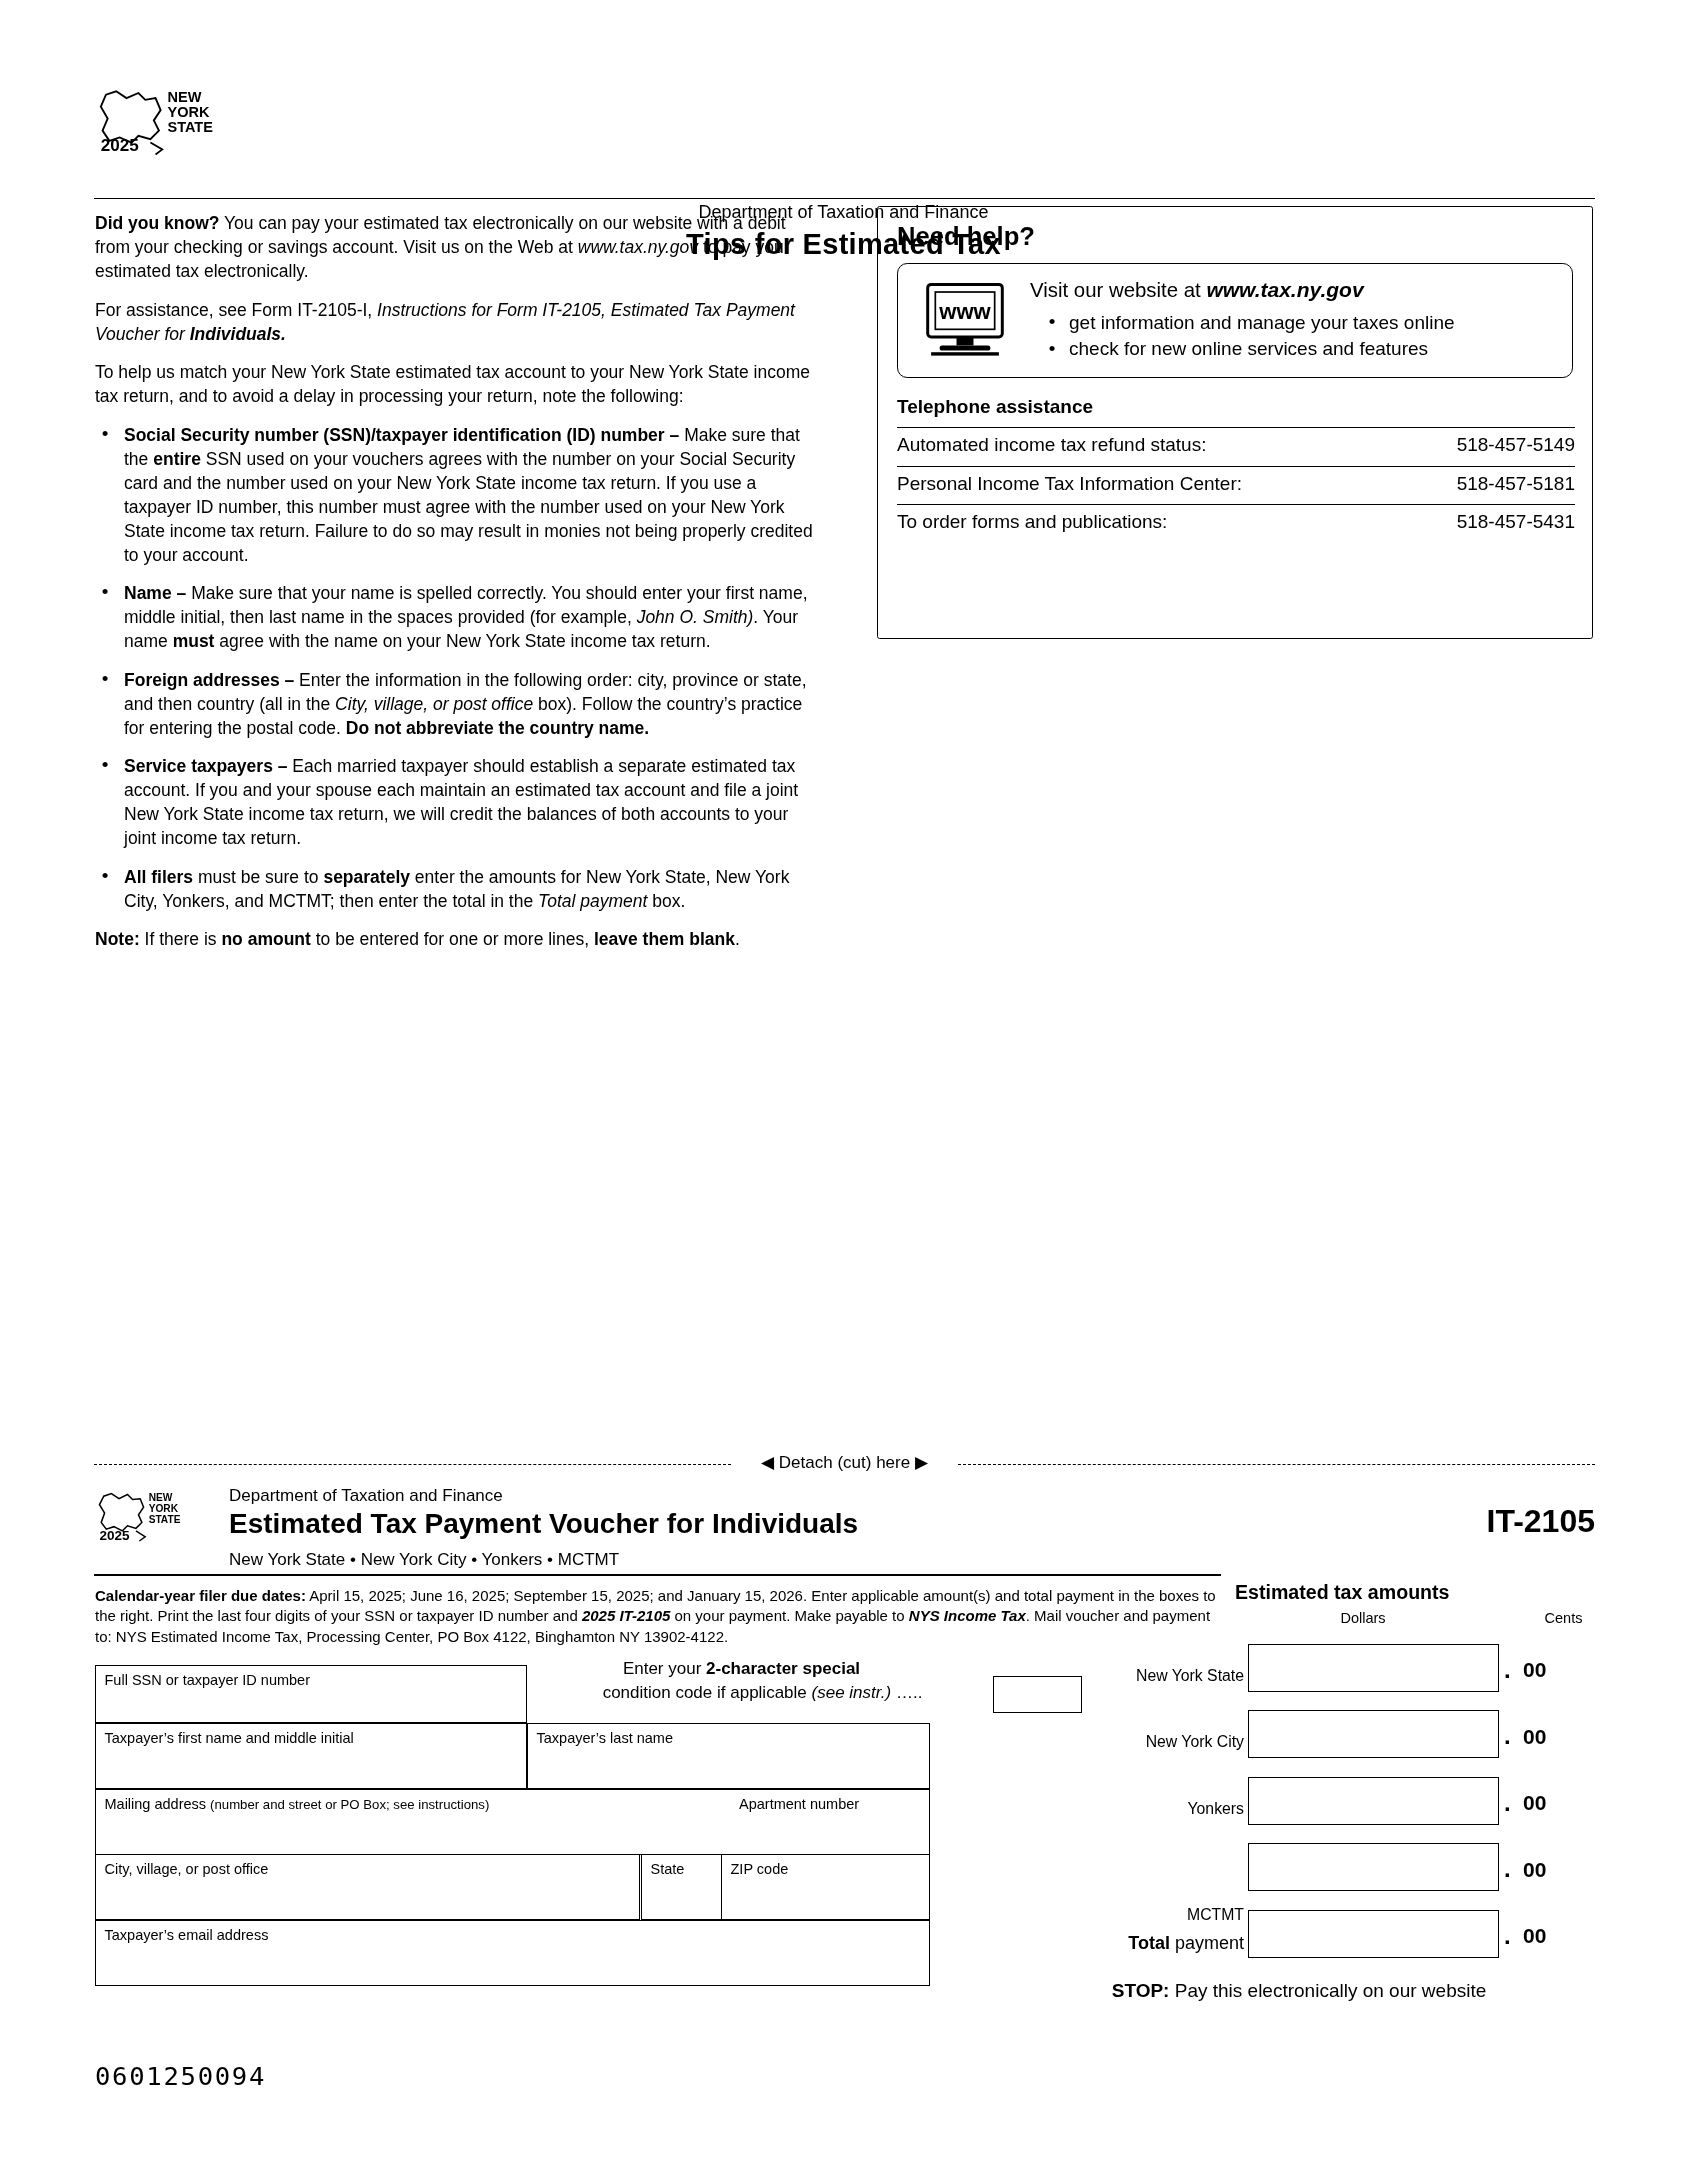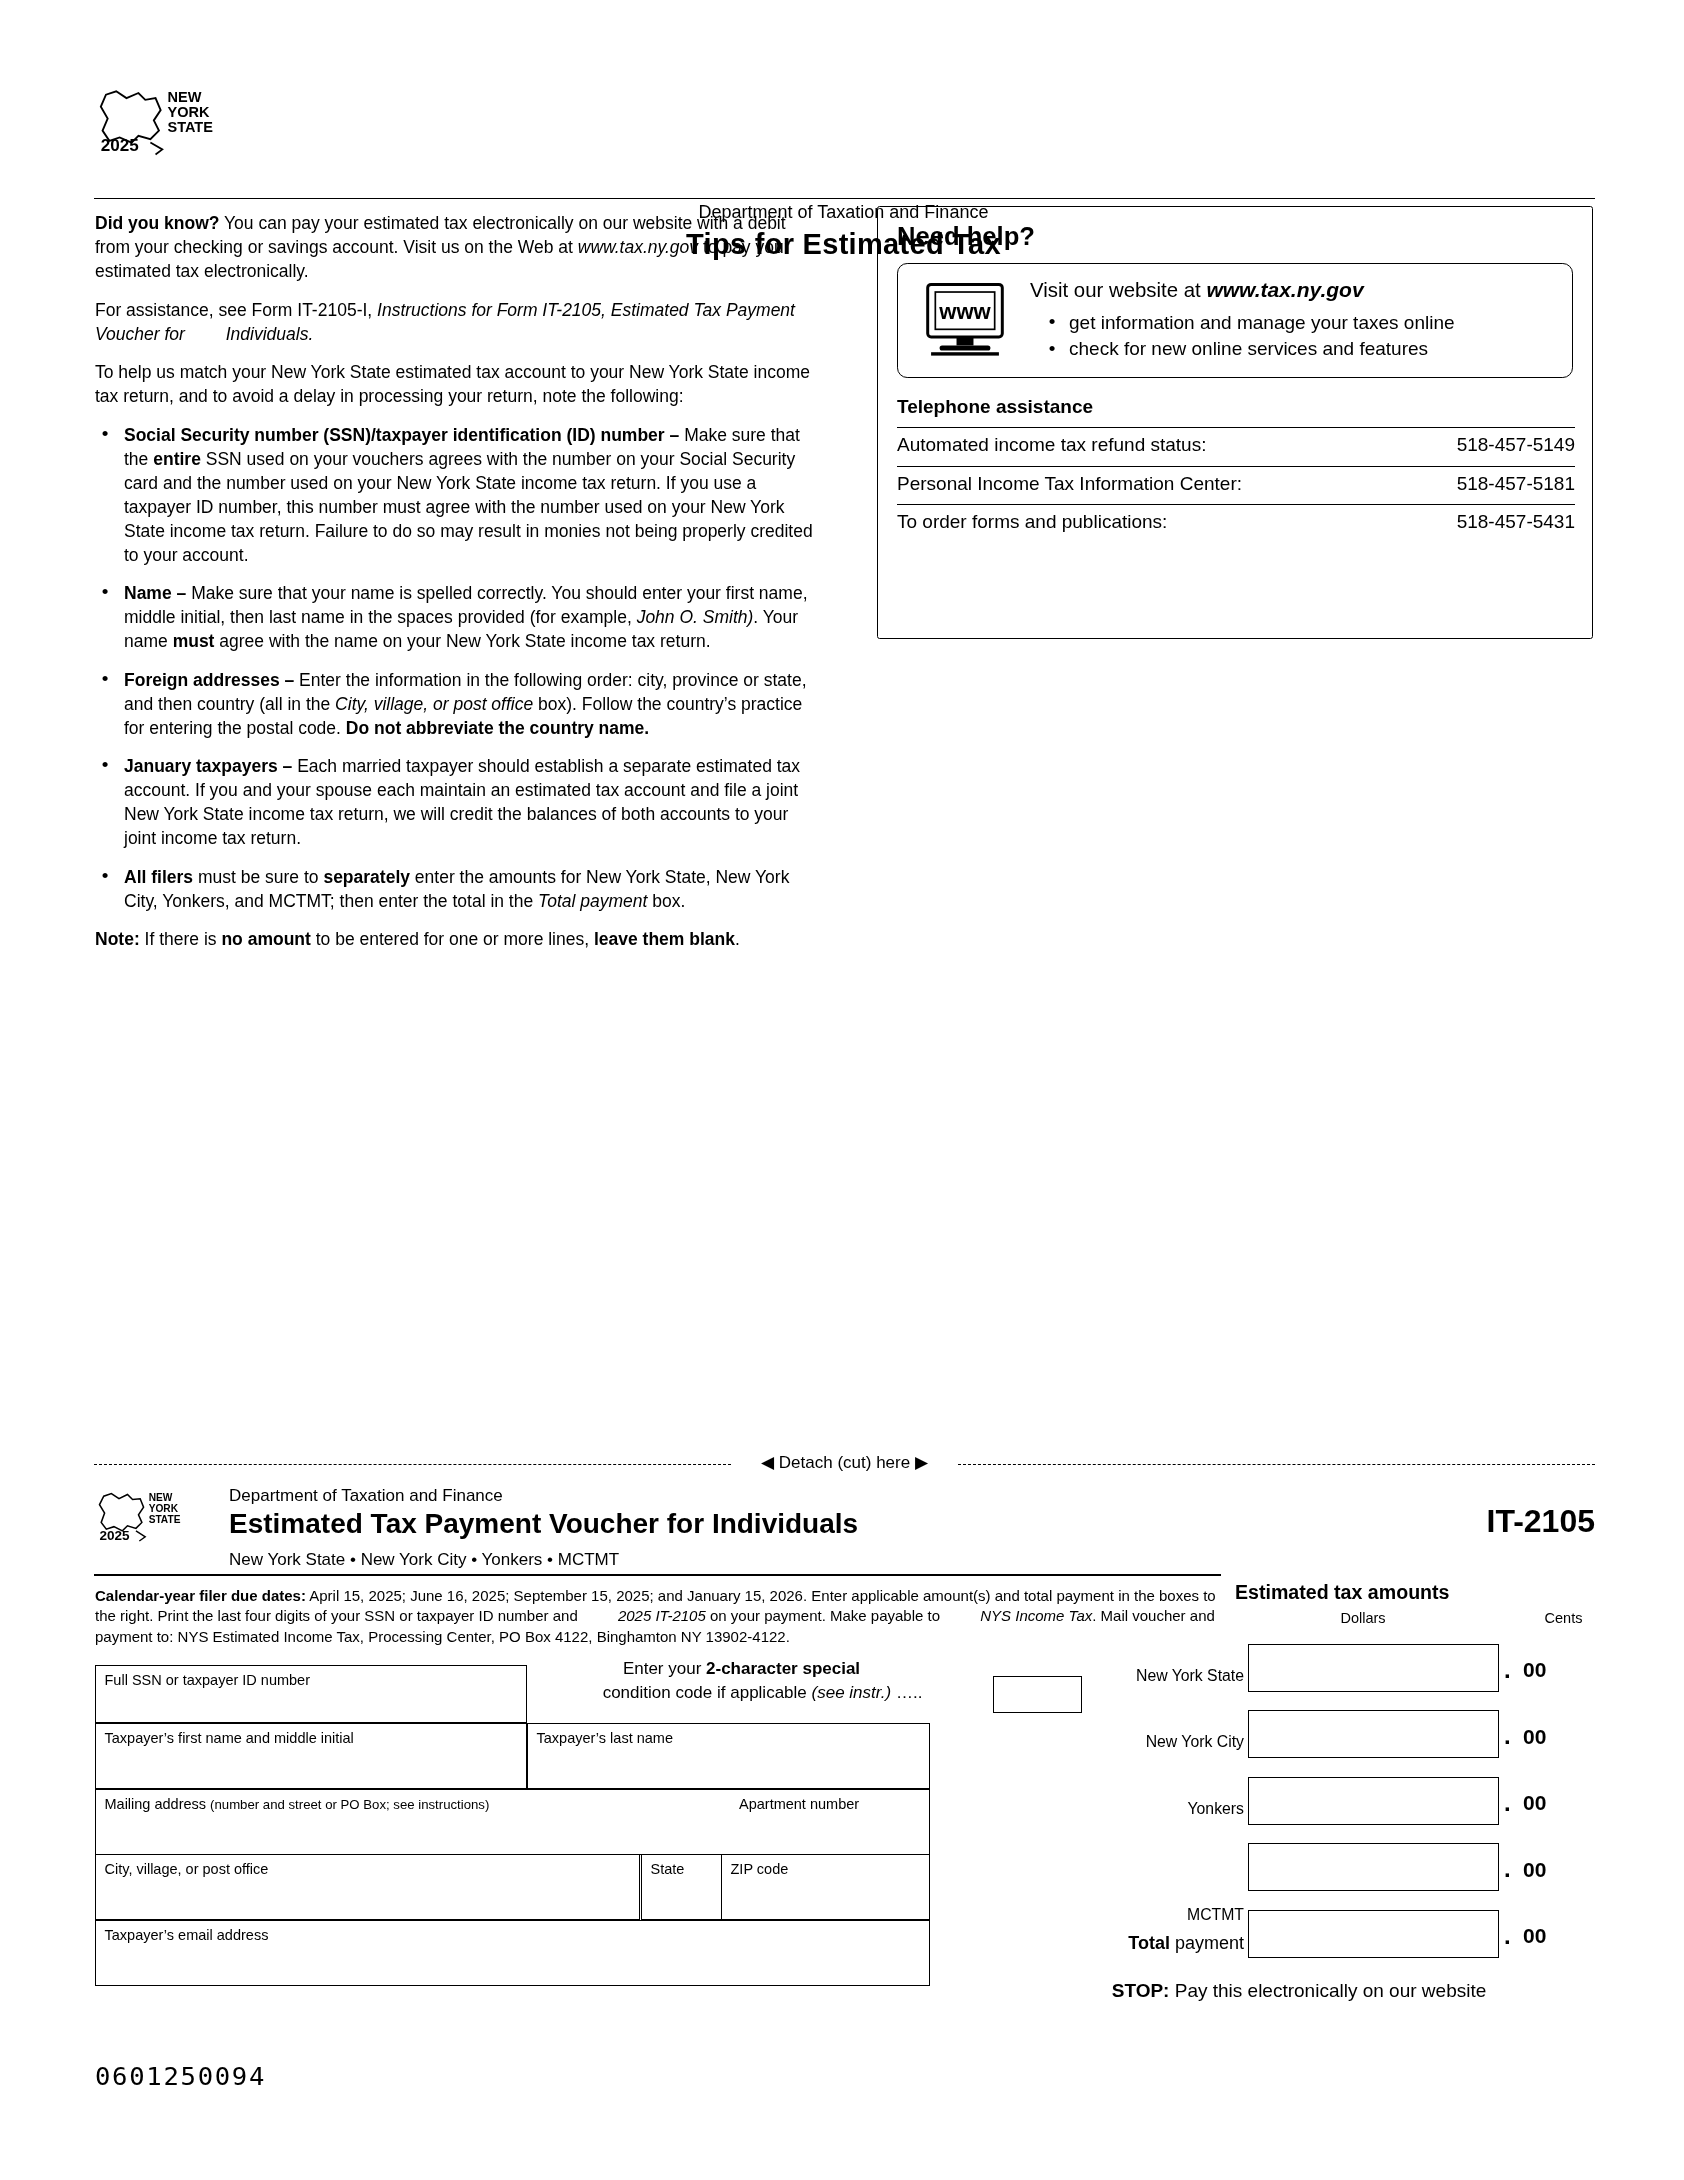--- a/index.html
+++ b/index.html
@@ -82,21 +82,21 @@
   }
   .bullets li:before {
     content: "\2022";
     position: absolute;
     left: 6.8px;
     top: -0.9px;
     font-size: 19px;
   }
   b, .b { font-weight: bold; }
   i, .i { font-style: italic; }
-  .bi { font-weight: normal; font-style: italic; margin-left: 36px; }
+  .bi { font-weight: bold; font-style: italic; }
 
   
   .needhelp {
     position: absolute;
     left: 877px; top: 206px;
     width: 716px;
     border: 1.3px solid #000;
     border-radius: 2.6px;
     height: 433px;
     box-sizing: border-box;
@@ -329,21 +329,21 @@
       <li>
         <b>Social Security number (SSN)/taxpayer identification (ID) number – </b><span>Make sure that the </span><b>entire</b><span> SSN used on your vouchers agrees with the number on your Social Security card and the number used on your New York State income tax return. If you use a taxpayer ID number, this number must agree with the number used on your New York State income tax return. Failure to do so may result in monies not being properly credited to your account.</span>
       </li>
       <li>
         <b>Name – </b><span>Make sure that your name is spelled correctly. You should enter your first name, middle initial, then last name in the spaces provided (for example, </span><i>John O. Smith)</i><span>. Your name </span><b>must</b><span> agree with the name on your New York State income tax return.</span>
       </li>
       <li>
         <b>Foreign addresses – </b><span>Enter the information in the following order: city, province or state, and then country (all in the </span><i>City, village, or post office</i><span> box). Follow the country’s practice for entering the postal code. </span><b>Do not abbreviate the country name.</b>
       </li>
       <li>
-        <b>January taxpayers – </b><span>Each married taxpayer should establish a separate estimated tax account. If you and your spouse each maintain an estimated tax account and file a joint New York State income tax return, we will credit the balances of both accounts to your joint income tax return.</span>
+        <b>Service taxpayers – </b><span>Each married taxpayer should establish a separate estimated tax account. If you and your spouse each maintain an estimated tax account and file a joint New York State income tax return, we will credit the balances of both accounts to your joint income tax return.</span>
       </li>
       <li>
         <b>All filers </b><span>must be sure to </span><b>separately</b><span> enter the amounts for New York State, New York City, Yonkers, and MCTMT; then enter the total in the </span><i>Total payment</i><span> box.</span>
       </li>
     </ul>
 
     <p><b>Note:</b><span> If there is </span><b>no amount</b><span> to be entered for one or more lines, </span><b>leave them blank</b><span>.</span></p>
 
   </div>
 

